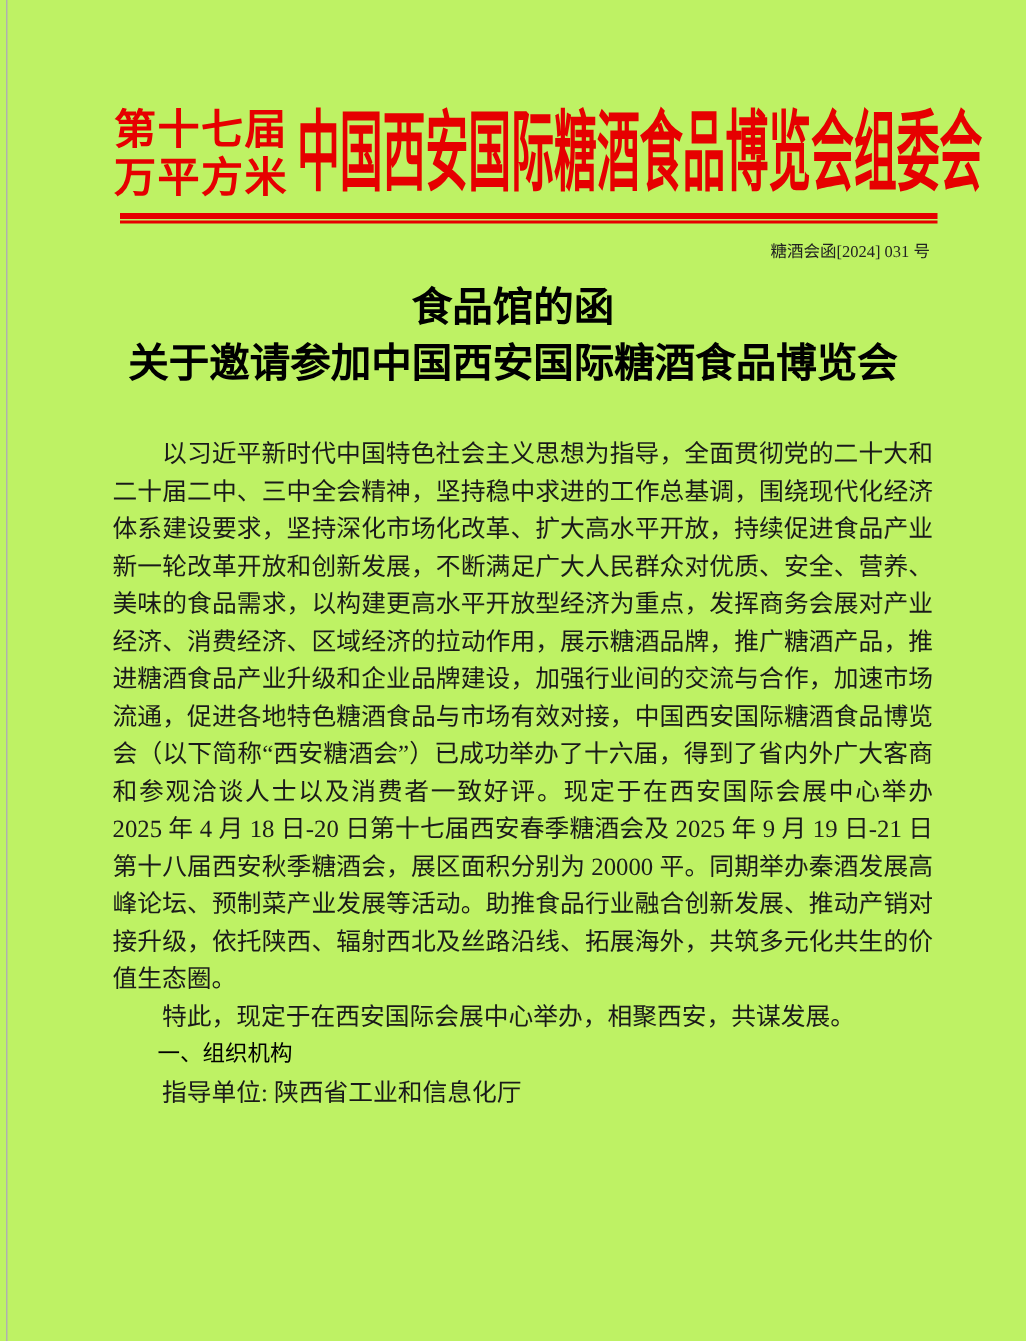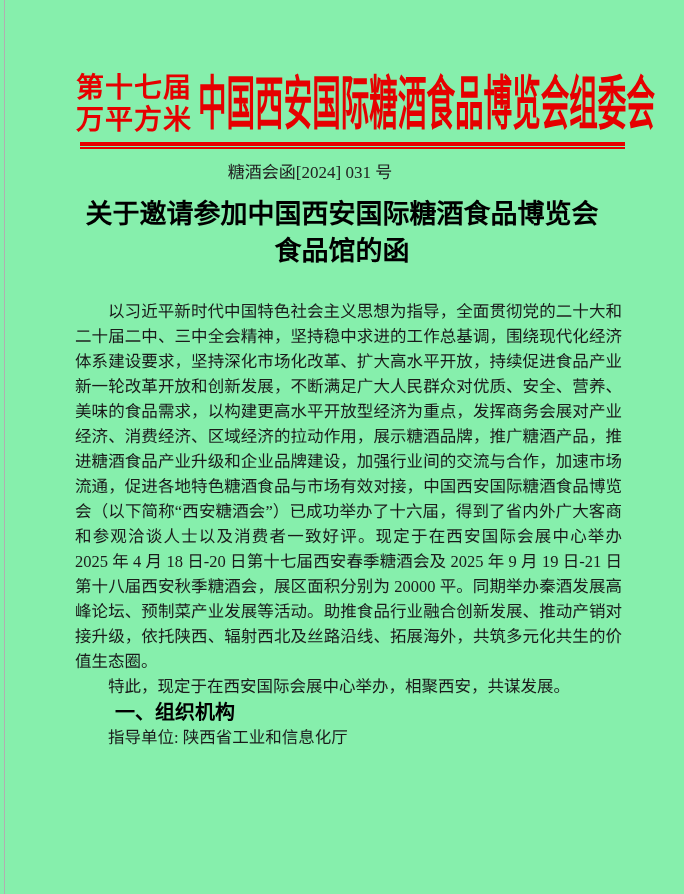--- a/index.html
+++ b/index.html
@@ -1,21 +1,21 @@
 <!DOCTYPE html>
 <html lang="zh-CN" style="--red: #e60000;"><head>
 <meta charset="utf-8">
 <style>
   * { margin: 0; padding: 0; box-sizing: border-box; }
   html, body { background: #ffffff; }
   .page {
     position: relative;
     width: 684px;
     height: 894px;
-    background: #86efac;
+    background: #bef264;
     overflow: hidden;
     font-family: "Liberation Serif", "DejaVu Serif", serif;
     color: #1a1a1a;
   }
   .page-edge {
     position: absolute;
     left: 4px; top: 0; bottom: 0;
     width: 1px;
     background: #b0b0b0;
   }
@@ -47,24 +47,24 @@
     margin-left: 6px;
   }
   .red-rule {
     margin-left: 80px;
     width: 545px;
   }
   .red-rule .thick { height: 4px; background: var(--red); }
   .red-rule .thin  { height: 2px; background: var(--red); margin-top: 1px; }
   
   .doc-number {
-    text-align: center;
+    text-align: right;
     padding-right: 64px;
     margin-top: 9px;
-    font-size: 17px;
+    font-size: 11px;
     color: #222;
   }
   
   .doc-title {
     margin-top: 13px;
     text-align: center;
     font-weight: 700;
     font-size: 27px;
     line-height: 37px;
     color: #000;
@@ -74,22 +74,22 @@
     margin-top: 29px;
     padding: 0 62px 0 75px;
     font-size: 16.5px;
     line-height: 25px;
     text-align: justify;
     color: #1a1a1a;
   }
   .body-text p { text-indent: 2em; margin: 0; }
   .section-heading {
     font-family: "Liberation Sans", "DejaVu Sans", sans-serif;
-    font-weight: 700;
-    font-size: 20px;
+    font-weight: 400;
+    font-size: 15px;
     line-height: 26px;
     text-indent: 0;
     margin-top: 1px;
     color: #000;
   }
   .org-item { text-indent: 2em; }
 </style>
 </head>
 <body>
 
@@ -105,22 +105,22 @@
   </div>
 
   <div class="red-rule">
     <div class="thick"></div>
     <div class="thin"></div>
   </div>
 
   <div class="doc-number">糖酒会函[2024] 031 号</div>
 
   <div class="doc-title">
+    <div>食品馆的函</div>
     <div>关于邀请参加中国西安国际糖酒食品博览会</div>
-    <div>食品馆的函</div>
   </div>
 
   <div class="body-text">
     <p>以习近平新时代中国特色社会主义思想为指导，全面贯彻党的二十大和二十届二中、三中全会精神，坚持稳中求进的工作总基调，围绕现代化经济体系建设要求，坚持深化市场化改革、扩大高水平开放，持续促进食品产业新一轮改革开放和创新发展，不断满足广大人民群众对优质、安全、营养、美味的食品需求，以构建更高水平开放型经济为重点，发挥商务会展对产业经济、消费经济、区域经济的拉动作用，展示糖酒品牌，推广糖酒产品，推进糖酒食品产业升级和企业品牌建设，加强行业间的交流与合作，加速市场流通，促进各地特色糖酒食品与市场有效对接，中国西安国际糖酒食品博览会（以下简称“西安糖酒会”）已成功举办了十六届，得到了省内外广大客商和参观洽谈人士以及消费者一致好评。现定于在西安国际会展中心举办 2025 年 4 月 18 日-20 日第十七届西安春季糖酒会及 2025 年 9 月 19 日-21 日第十八届西安秋季糖酒会，展区面积分别为 20000 平。同期举办秦酒发展高峰论坛、预制菜产业发展等活动。助推食品行业融合创新发展、推动产销对接升级，依托陕西、辐射西北及丝路沿线、拓展海外，共筑多元化共生的价值生态圈。</p>
     <p>特此，现定于在西安国际会展中心举办，相聚西安，共谋发展。</p>
     <p class="section-heading">一、组织机构</p>
     <p class="org-item">指导单位: 陕西省工业和信息化厅</p>
   </div>
 </div>
 

